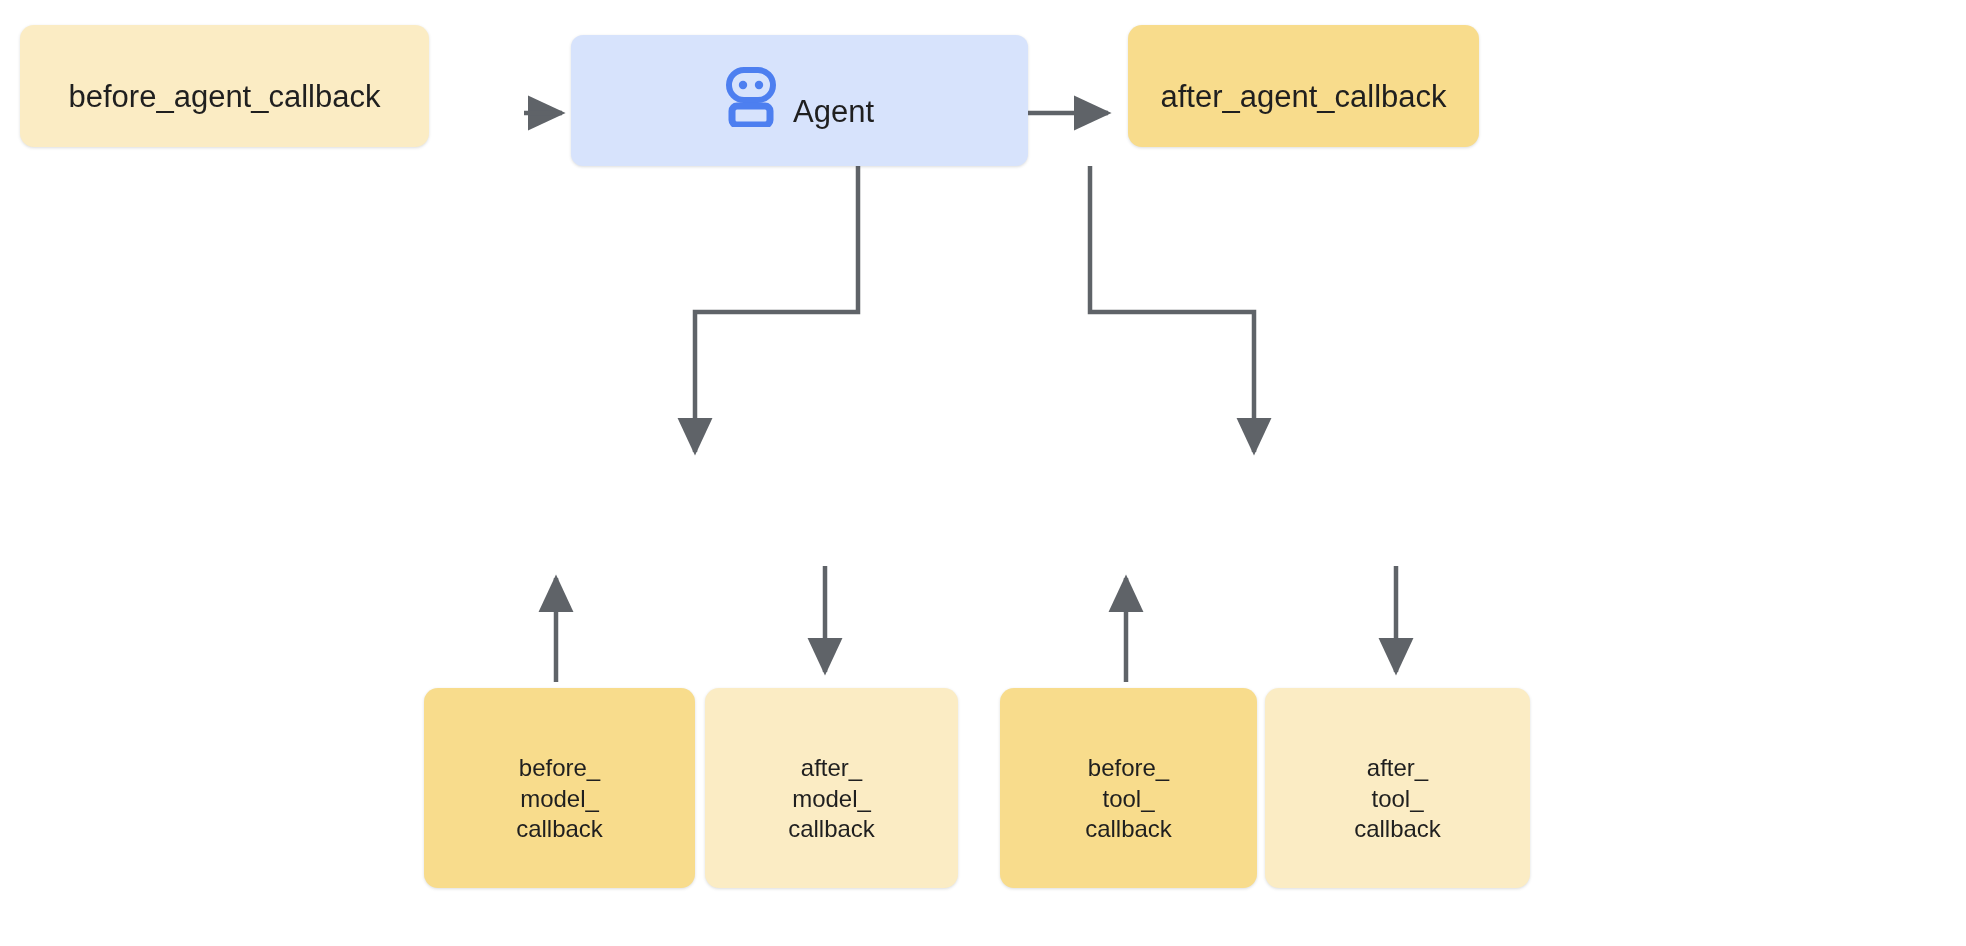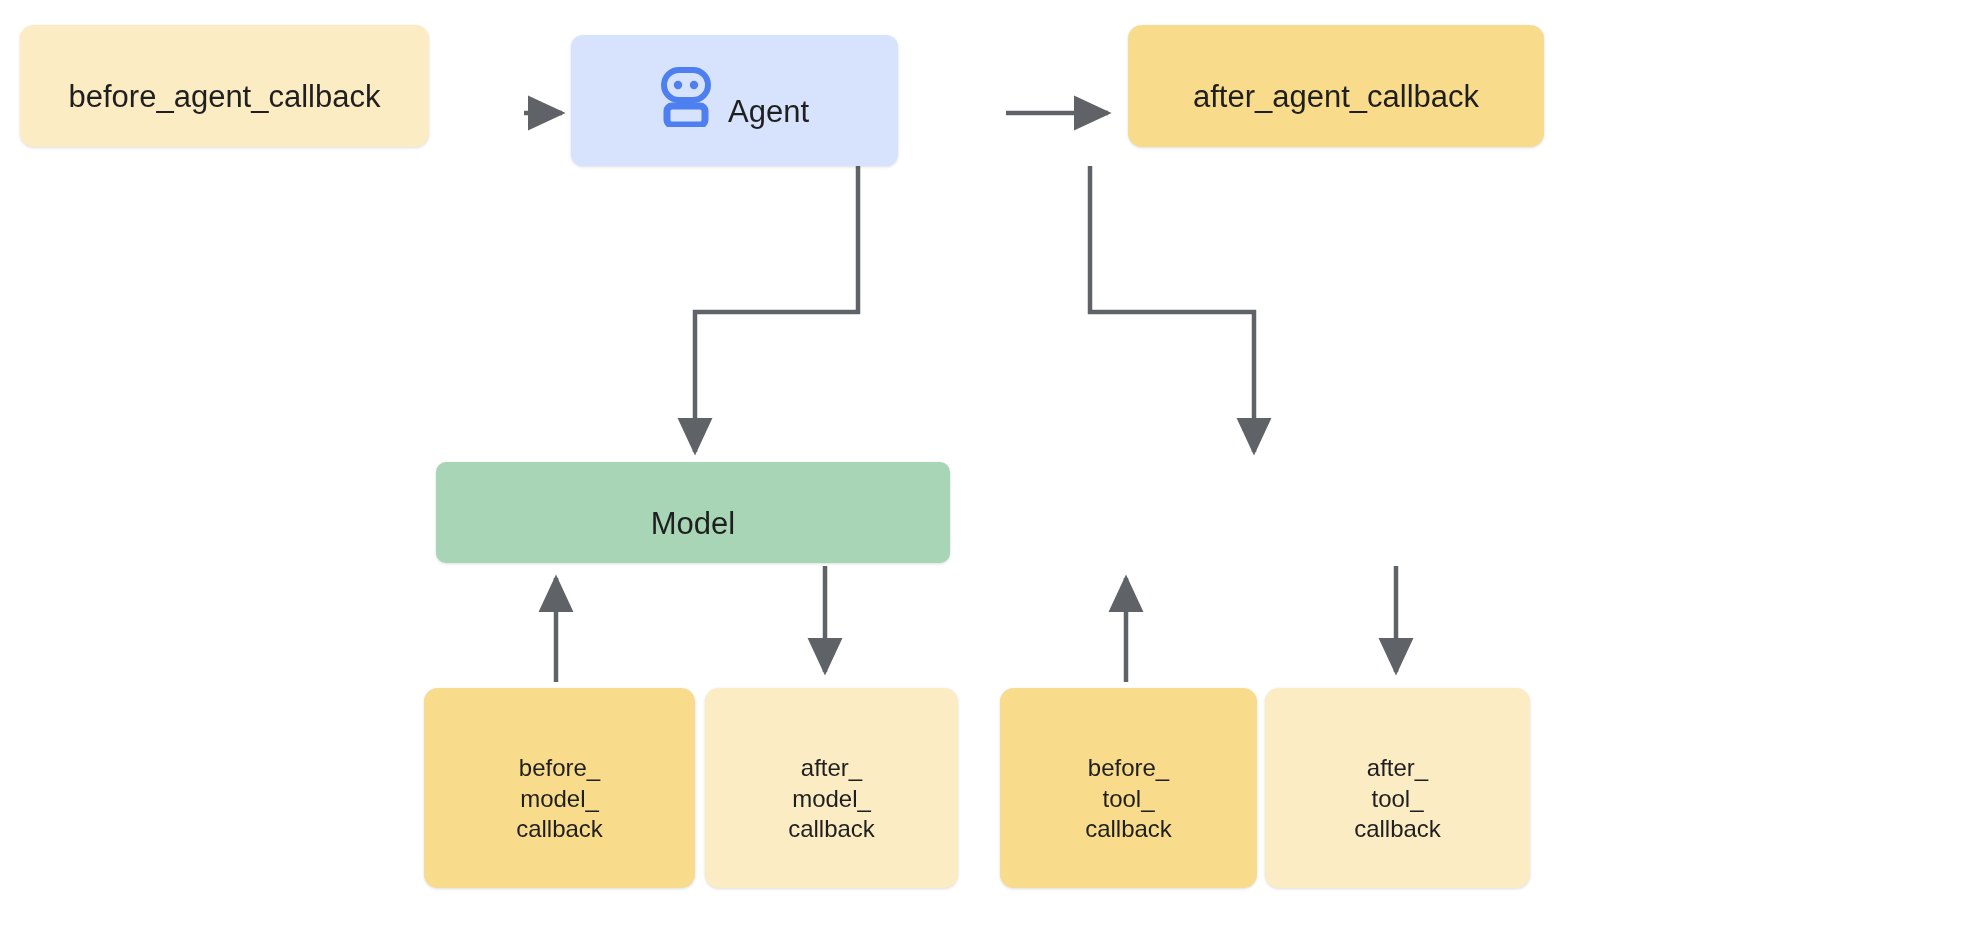--- a/index.html
+++ b/index.html
@@ -34,27 +34,27 @@
   }
 
   
   #node-before-agent {
     left: 20px; top: 25px; width: 409px; height: 122px;
     border-radius: 14px;
     background: #fbecc4;
     font-size: 31px;
   }
   #node-after-agent {
-    left: 1128px; top: 25px; width: 416px; height: 122px;
+    left: 1128px; top: 25px; width: 351px; height: 122px;
     border-radius: 14px;
     background: #f8dc8c;
     font-size: 31px;
   }
   #node-agent {
-    left: 571px; top: 35px; width: 327px; height: 131px;
+    left: 571px; top: 35px; width: 457px; height: 131px;
     border-radius: 12px;
     background: #d7e3fc;
     font-size: 31px;
     gap: 14px;
   }
   #node-agent .agent-inner {
     display: flex;
     align-items: center;
     justify-content: center;
     gap: 16px;
@@ -155,23 +155,20 @@
         </svg>
       </span>
       <span class="label">Agent</span>
     </div>
   </div>
 
   <div class="node" id="node-after-agent">
     <span class="label">after_agent_callback</span>
   </div>
 
-  <div class="node" id="node-model">
-    <span class="label">Model</span>
-  </div>
 
 
   <div class="node cb" id="node-before-model">
     <span class="label">before_
 model_
 callback</span>
   </div>
 
   <div class="node cb" id="node-after-model">
     <span class="label">after_

